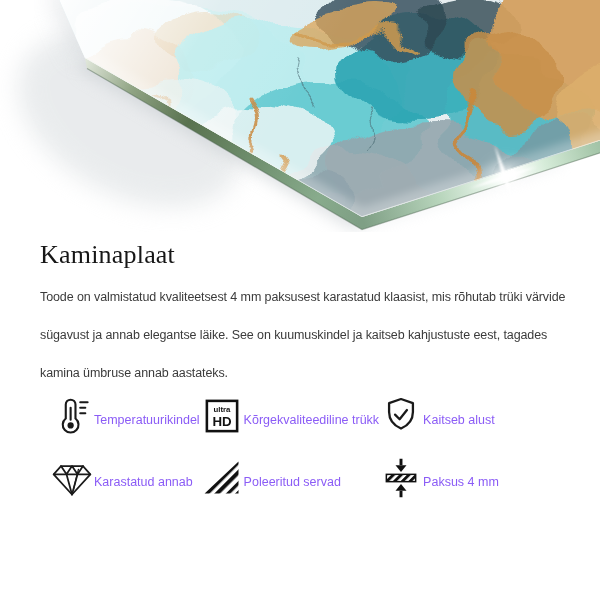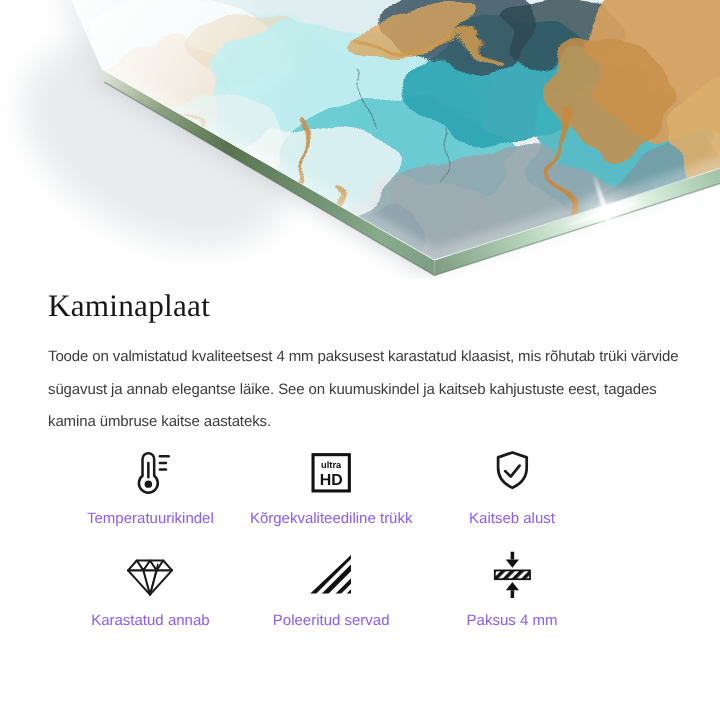--- a/index.html
+++ b/index.html
@@ -11,26 +11,26 @@
   .hero{width:600px;height:232px;overflow:hidden;position:relative;}
   .hero svg{display:block;}
   .content{padding:6px 36px 0 40px;}
   .title{
     font-family:"Liberation Serif","DejaVu Serif",serif;
     font-size:26px;line-height:33px;font-weight:400;
     color:#161616;margin:0;letter-spacing:.2px;
   }
   .title span{display:block;white-space:nowrap;}
   .desc{margin:13px 0 0 0;font-size:12.5px;line-height:27px;color:#3b3b3b;letter-spacing:-0.1px;}
-  .desc span{display:block;white-space:nowrap;}
+  .desc span{display:block;white-space:nowrap;margin-top:11px;}
   .features{
     margin-top:6px;display:grid;grid-template-columns:repeat(3,1fr);
     row-gap:16px;padding:0 10px;
   }
-  .feature{display:flex;flex-direction:column;align-items:center;}
+  .feature{display:flex;flex-direction:row;align-items:center;}
   .icon-box{height:46px;display:flex;align-items:center;justify-content:center;}
   .feature-label{margin-top:8px;font-size:12.5px;line-height:15px;color:#8b5cf6;white-space:nowrap;}
 </style>
 </head>
 <body>
 
 <div class="page">
 
   <div class="hero">
     <svg width="600" height="232" viewBox="0 0 600 232" aria-hidden="true">
@@ -146,21 +146,21 @@
     </svg>
   </div>
 
   <div class="content">
     <h1 class="title">
       <span>Kaminaplaat</span>
     </h1>
     <p class="desc">
       <span>Toode on valmistatud kvaliteetsest 4 mm paksusest karastatud klaasist, mis rõhutab trüki värvide</span>
       <span>sügavust ja annab elegantse läike. See on kuumuskindel ja kaitseb kahjustuste eest, tagades</span>
-      <span>kamina ümbruse kaitse aastateks.</span>
+      <span>kamina ümbruse annab aastateks.</span>
     </p>
 
     <div class="features">
 
       <div class="feature">
         <div class="icon-box">
           <svg width="44" height="44" viewBox="0 0 48 48" fill="none" stroke="#1a1a1a" stroke-width="2.3" stroke-linecap="round">
             <path d="M17.2,11.5 a5.3,5.3 0 0 1 10.6,0 l0,15.2 a8.6,8.6 0 1 1 -10.6,0 z"></path>
             <line x1="22.5" y1="15" x2="22.5" y2="28"></line>
             <circle cx="22.5" cy="34.3" r="3.4" fill="#1a1a1a" stroke="none"></circle>

